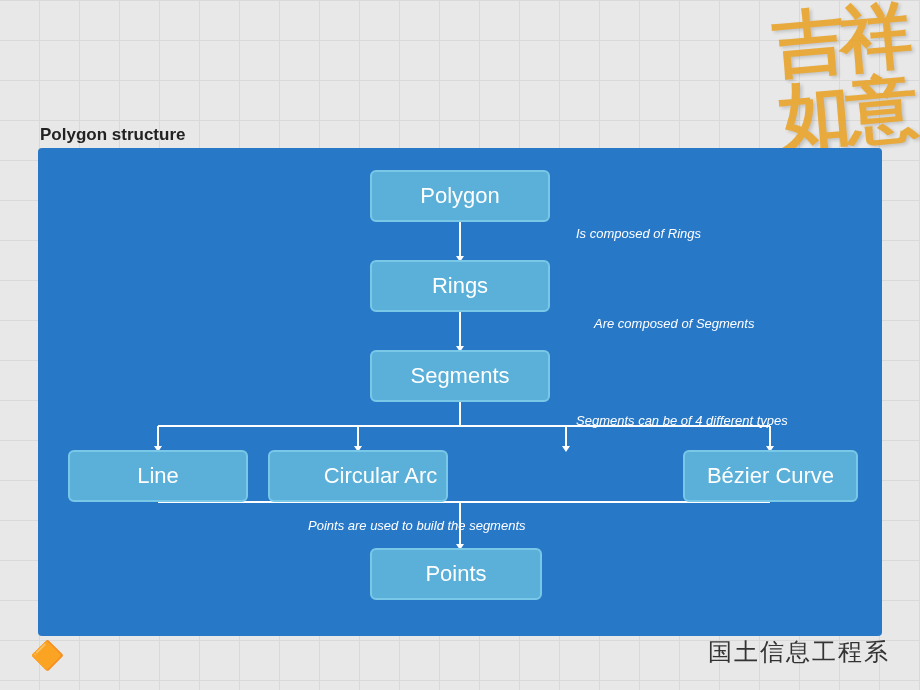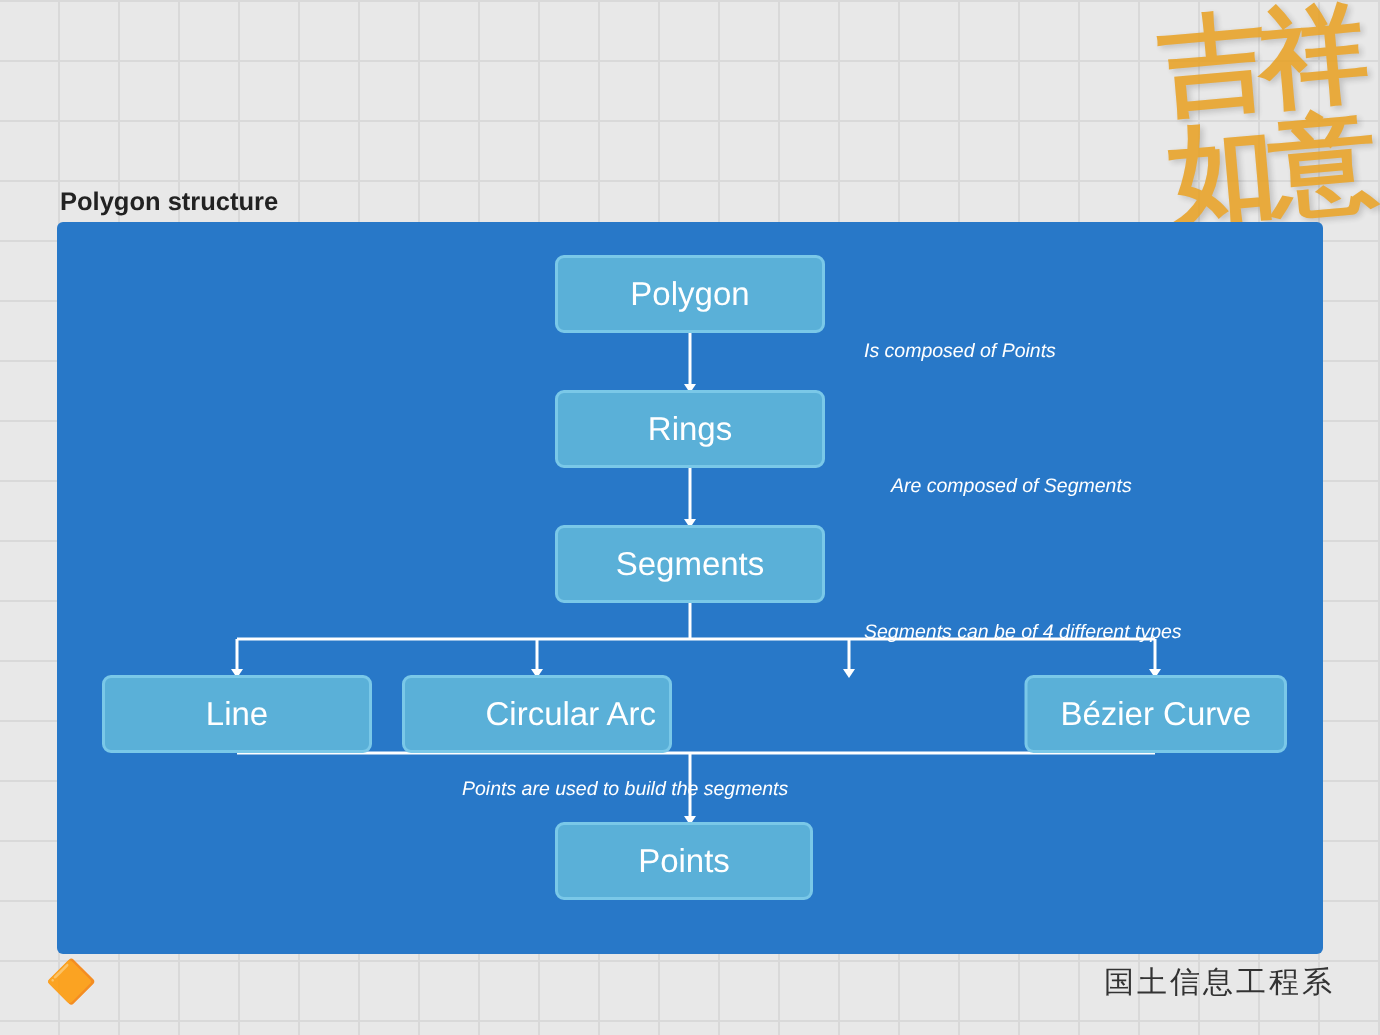--- a/index.html
+++ b/index.html
@@ -51,21 +51,21 @@
       font-family: 'SimHei', 'STHeiti', serif;
       font-weight: 900;
       opacity: 0.85;
     }
 
     
     .bottom-right-text {
       position: absolute;
       bottom: 22px;
       right: 30px;
-      font-size: 20px;
+      font-size: 24px;
       color: #333;
       font-family: 'SimSun', 'STSong', serif;
       letter-spacing: 2px;
     }
 
     
     .page-title {
       position: absolute;
       top: 125px;
       left: 40px;
@@ -259,21 +259,21 @@
   <div class="box box-circular">
     <span>Circular Arc</span>
   </div>
   <div class="box box-bezier">
     <span>Bézier Curve</span>
   </div>
   <div class="box box-points">
     <span>Points</span>
   </div>
 
-  <div class="annotation ann-rings">Is composed of Points</div>
+  <div class="annotation ann-rings">Is composed of Rings</div>
   <div class="annotation ann-segments">Are composed of Segments</div>
   <div class="annotation ann-types">Segments can be of 4 different types</div>
   <div class="annotation ann-points">Points are used to build the segments</div>
 
 </div>
 
 <div class="logo-bottom-left">🔶</div>
 
 <div class="bottom-right-text">国土信息工程系</div>
 

